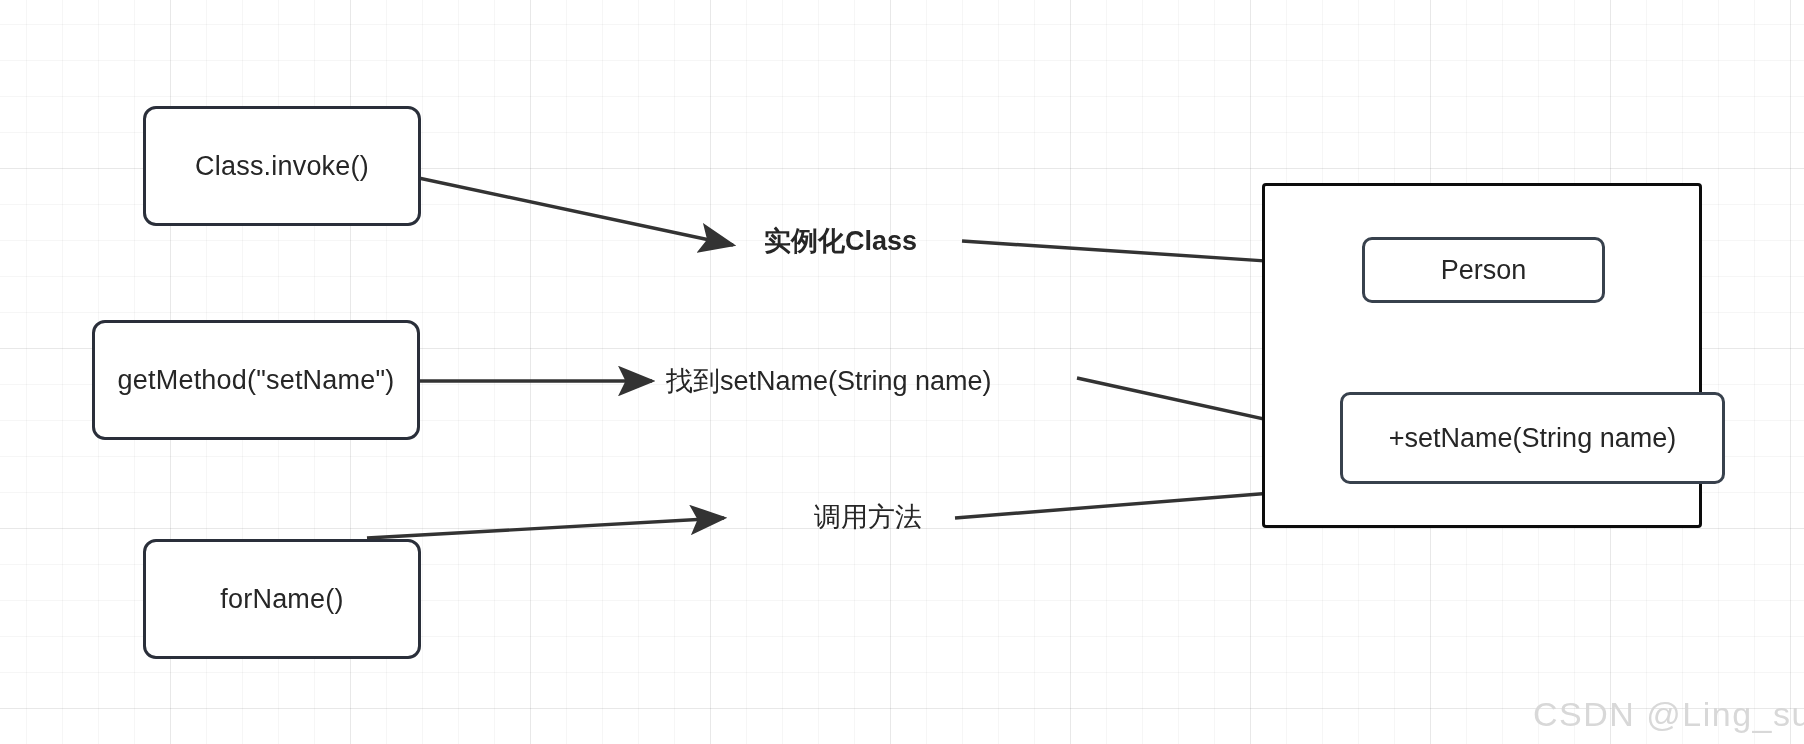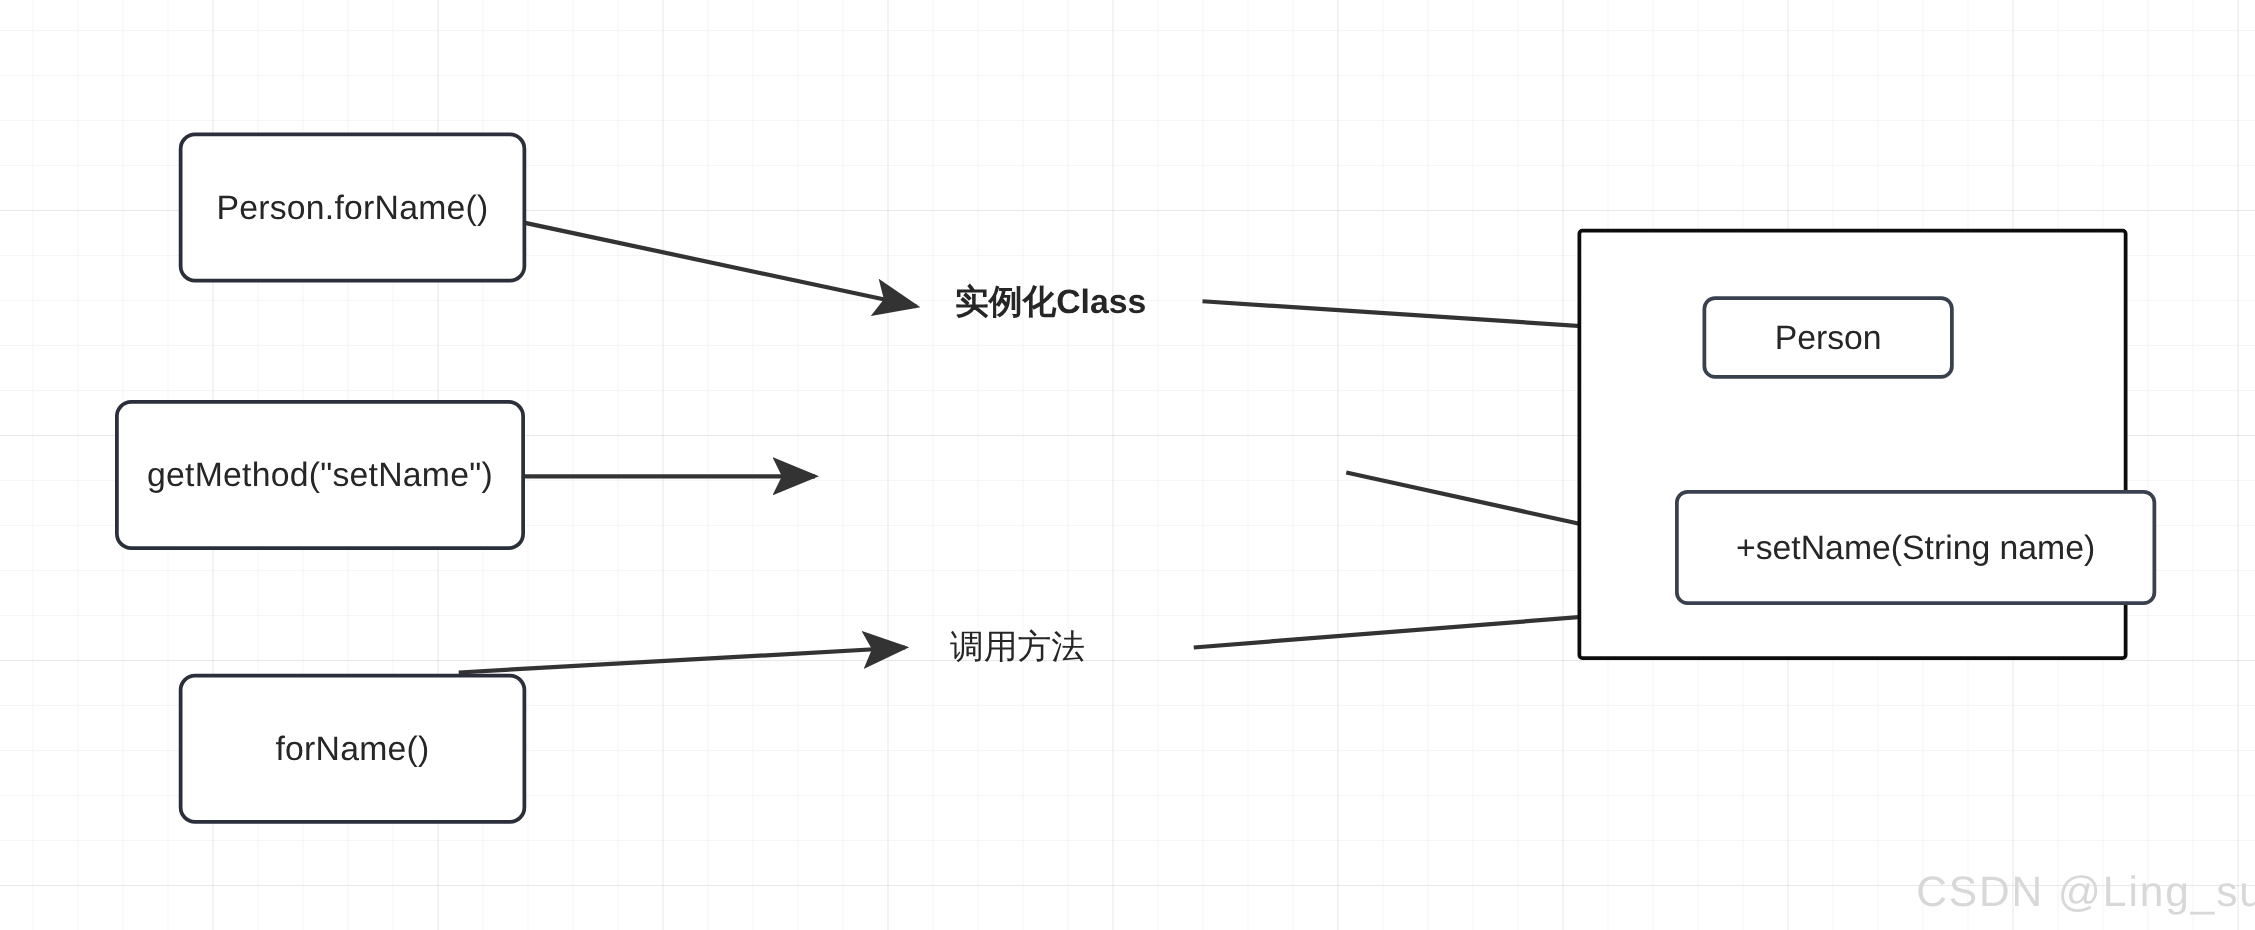--- a/index.html
+++ b/index.html
@@ -120,44 +120,47 @@
     <line x1="418" y1="381" x2="652" y2="381" stroke="#333333" stroke-width="3.4" marker-end="url(#ah)"></line>
 
     <line x1="1077" y1="378" x2="1300" y2="427" stroke="#333333" stroke-width="3.4" marker-end="url(#ah)"></line>
 
     <line x1="367" y1="538" x2="724" y2="518" stroke="#333333" stroke-width="3.4" marker-end="url(#ah)"></line>
 
     <line x1="955" y1="518" x2="1475" y2="477" stroke="#333333" stroke-width="3.4" marker-end="url(#ah)"></line>
   </svg>
 
   <div class="node" style="left:143px; top:106px; width:278px; height:120px;">
-    <span>Person.forName()</span>
+    <span>Class.invoke()</span>
   </div>
 
   <div class="node" style="left:92px; top:320px; width:328px; height:120px;">
     <span>getMethod("setName")</span>
   </div>
 
   <div class="node" style="left:143px; top:539px; width:278px; height:120px;">
     <span>forName()</span>
   </div>
 
   <div class="edge-label" style="left:764px; top:227px;font-weight:bold;">
     <span>实例化Class</span>
   </div>
 
+  <div class="edge-label" style="left:666px; top:367px;">
+    <span>找到setName(String name)</span>
+  </div>
 
-  <div class="edge-label" style="left:760px; top:503px;">
+  <div class="edge-label" style="left:814px; top:503px;">
     <span>调用方法</span>
   </div>
 
   <div class="container-box" style="left:1262px; top:183px; width:440px; height:345px;">
   </div>
 
-  <div class="inner-node" style="left:1362px; top:237px; width:201px; height:66px;">
+  <div class="inner-node" style="left:1362px; top:237px; width:243px; height:66px;">
     <span>Person</span>
   </div>
 
   <div class="inner-node" style="left:1303px; top:392px; width:385px; height:92px;margin-left:37px;">
     <span>+setName(String name)</span>
   </div>
 
   <div class="watermark" style="left:1533px; top:695px;">
     <span>CSDN @Ling_suu</span>
   </div>

